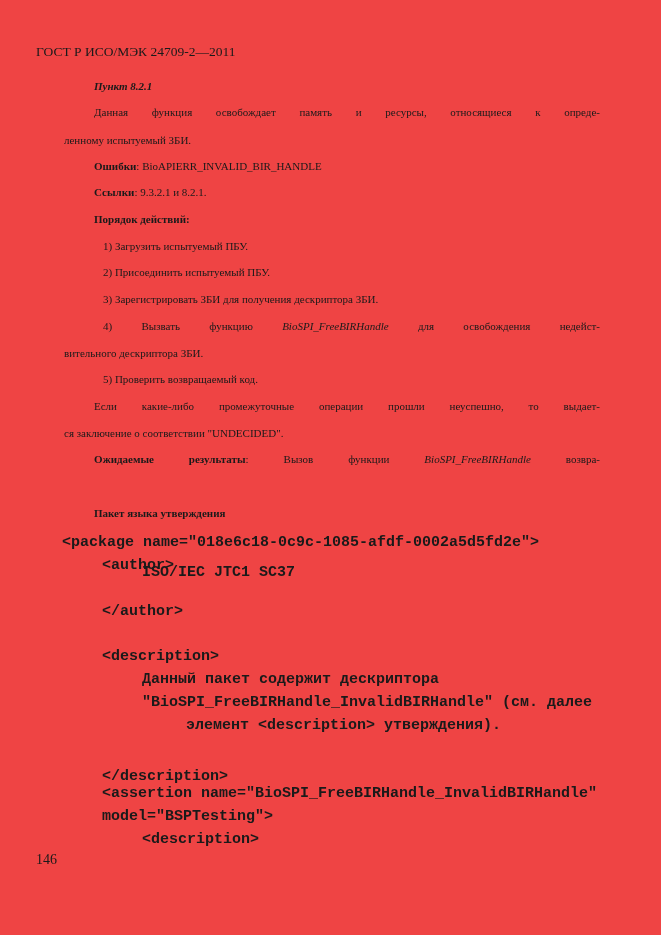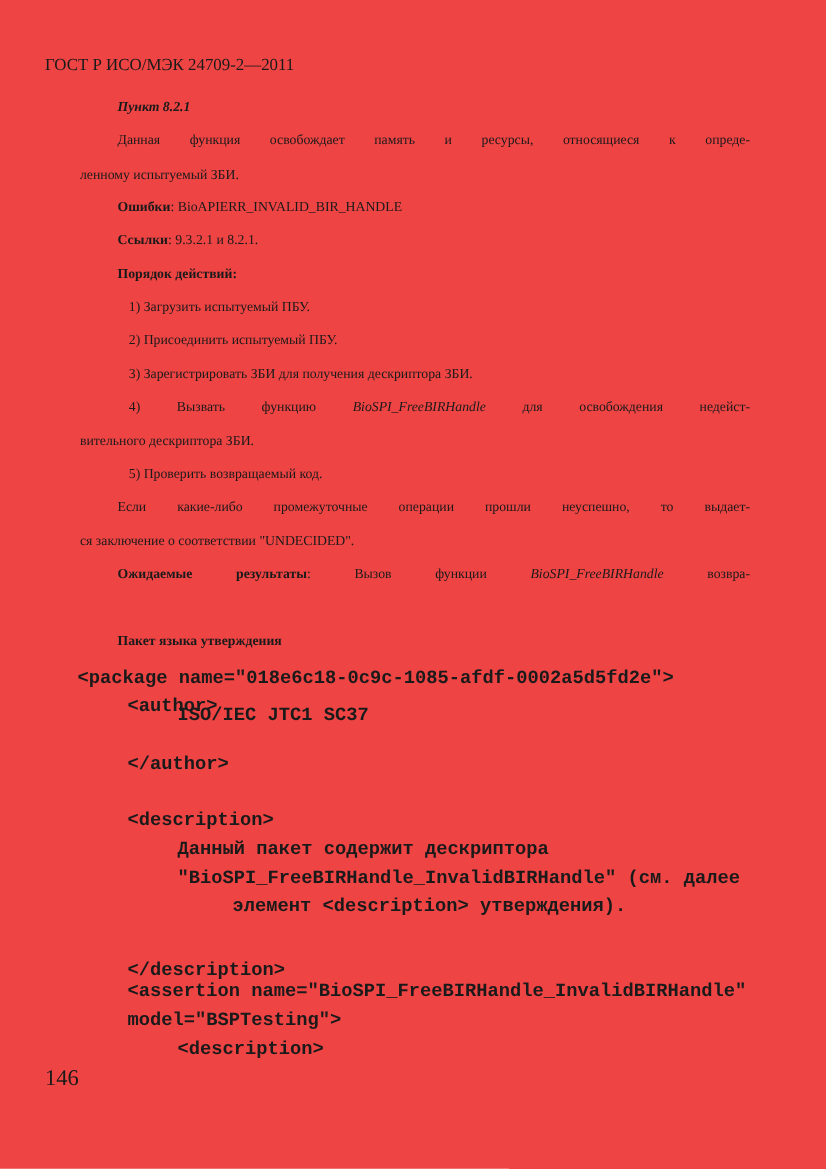--- a/index.html
+++ b/index.html
@@ -6,21 +6,21 @@
     body { width: 661px; height: 935px; position: relative; overflow: hidden; color: #1a1a1a; }
     .page { position: absolute; left: 0; top: 0; width: 661px; height: 935px; background: #ef4444; }
     .serif { font-family: "Liberation Serif", "DejaVu Serif", serif; }
     .mono { font-family: "Liberation Mono", "DejaVu Sans Mono", monospace; font-weight: bold; font-size: 15px; }
     .line { position: absolute; white-space: pre; }
     .header { left: 36px; top: 44px; font-size: 13.5px; }
     .body-text { font-size: 11px; }
     .b { font-weight: bold; }
     .i { font-style: italic; }
     .justify { width: 536px; text-align: justify; text-align-last: justify; white-space: normal; }
-    .pagenum { left: 36px; top: 852px; font-size: 18px; }
+    .pagenum { left: 36px; top: 852px; font-size: 14px; }
   </style>
 </head>
 <body>
 
 <div class="page">
 
   <div class="line serif header">ГОСТ Р ИСО/МЭК 24709-2—2011</div>
 
   <div class="line serif body-text b i" style="left:94px; top:80px;">Пункт 8.2.1</div>
 

